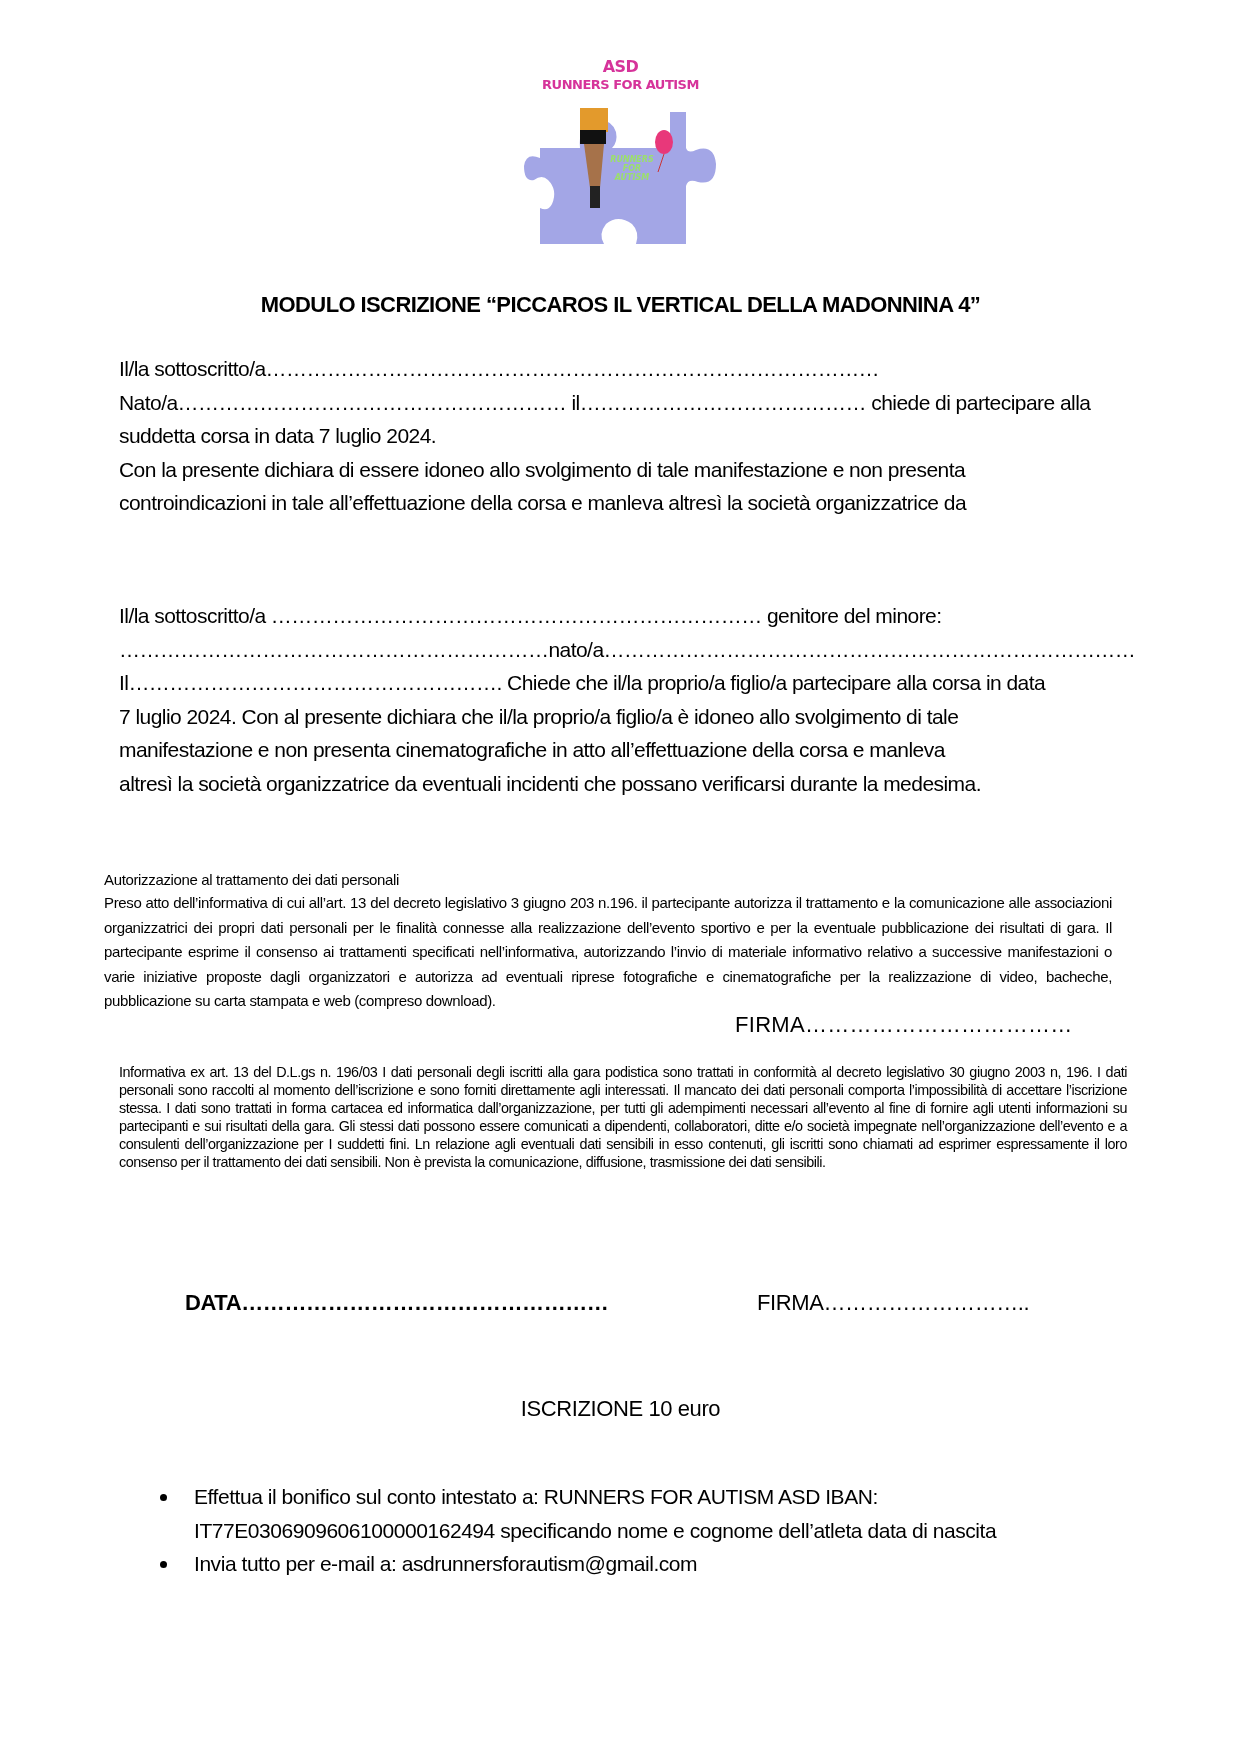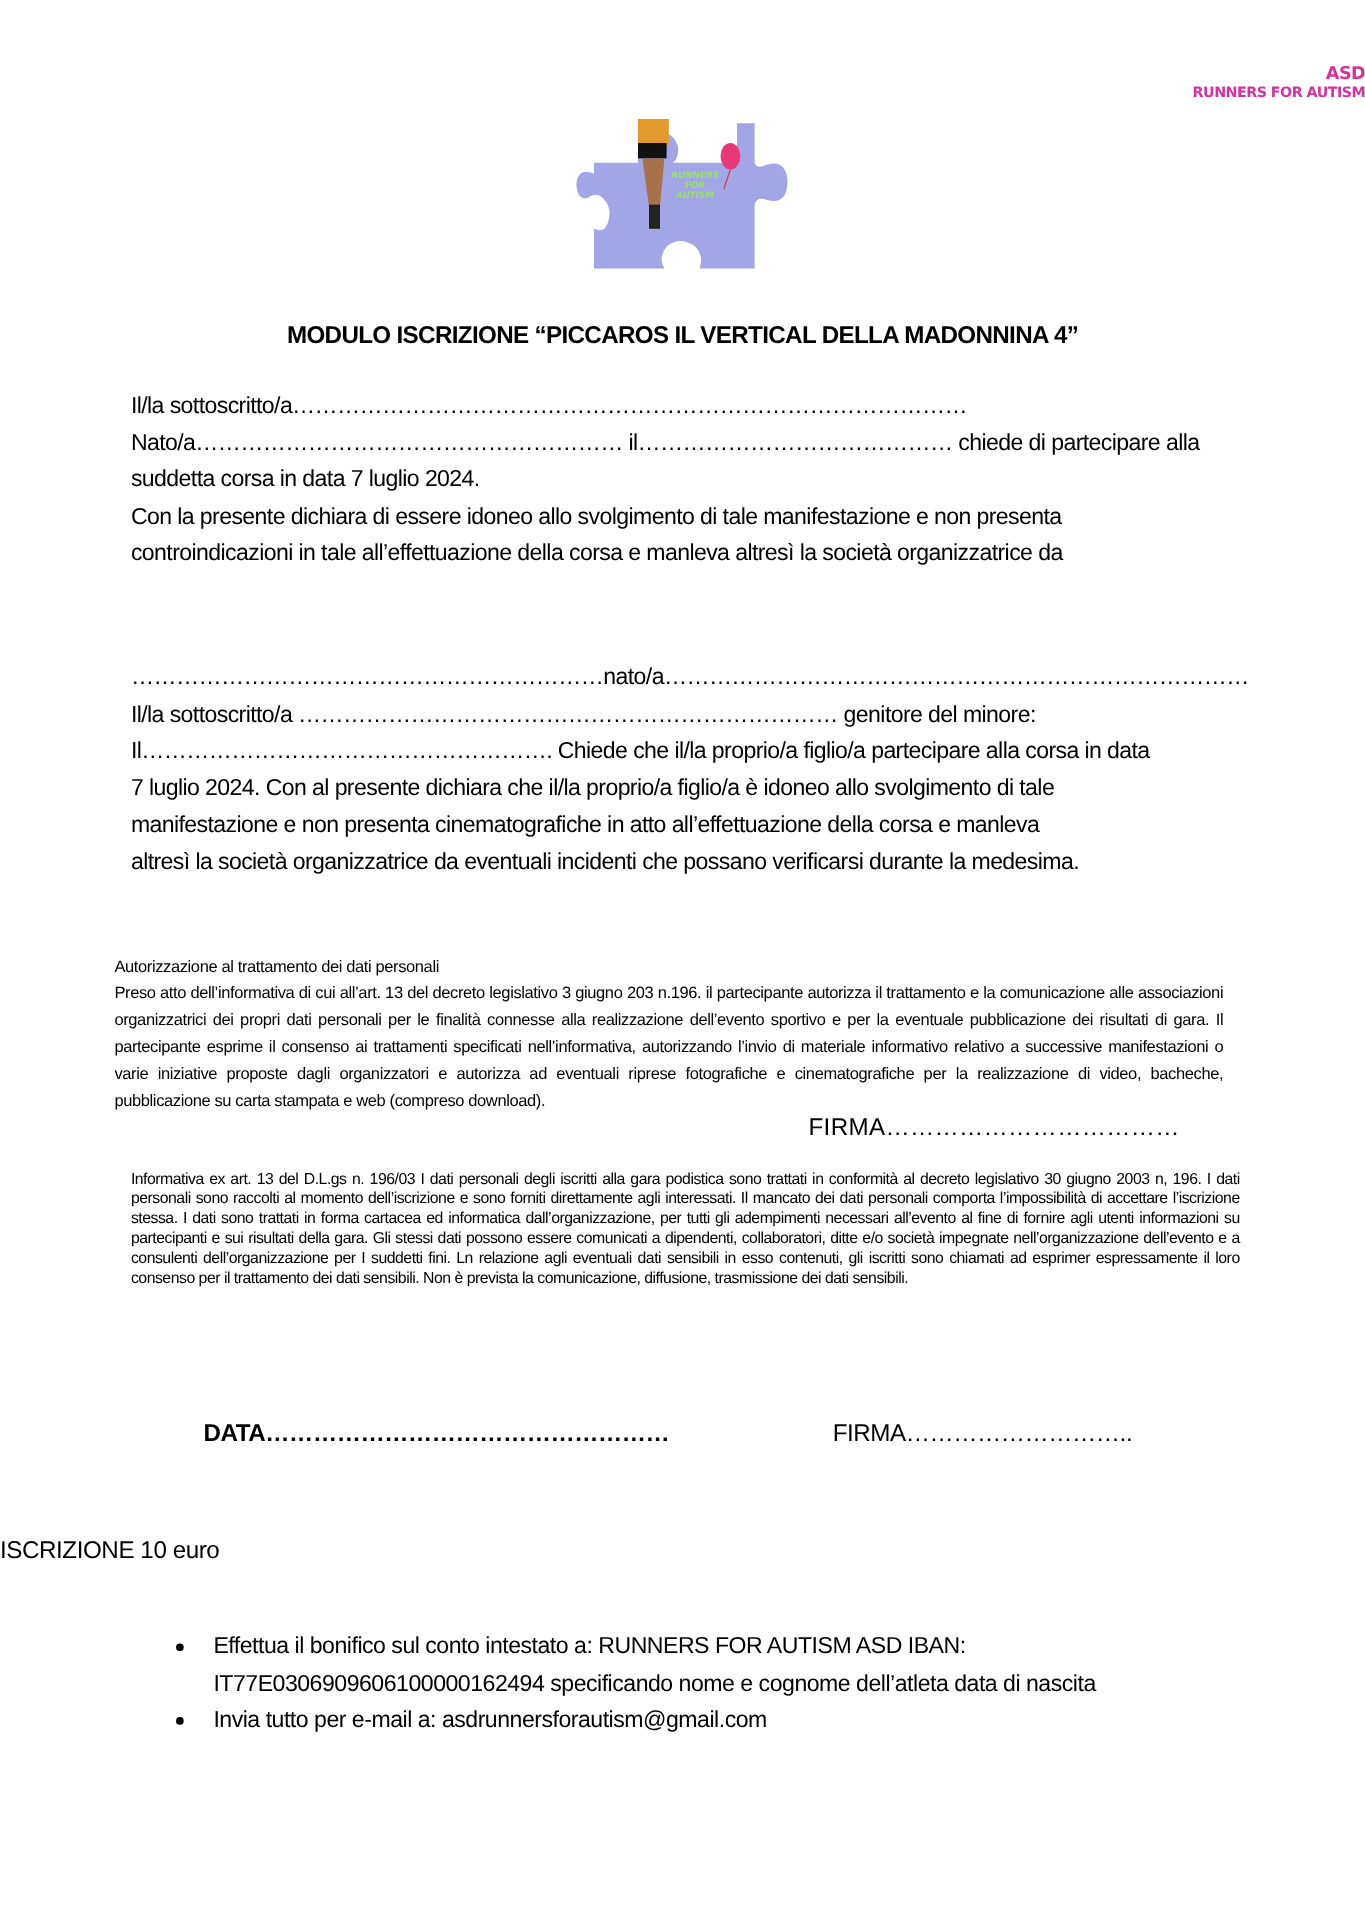--- a/index.html
+++ b/index.html
@@ -2,21 +2,21 @@
 <html><head>
 <meta charset="utf-8">
 <style>
   html, body { margin: 0; padding: 0; background: #ffffff; }
   body {
     width: 1241px; height: 1755px; position: relative; overflow: hidden;
     font-family: "Liberation Sans", sans-serif; color: #000;
   }
   
   .logo-title {
-    position: absolute; left: 0; width: 1241px; text-align: right;
+    position: absolute; left: 0; width: 1241px; text-align: center;
     font-family: "DejaVu Sans", sans-serif; font-weight: bold; color: #d6339a;
     letter-spacing: -0.5px;
   }
   .logo-asd { top: 57px; font-size: 16px; }
   .logo-name { top: 77px; font-size: 13px; }
   .puzzle { position: absolute; left: 520px; top: 108px; width: 200px; height: 140px; }
 
   .title {
     position: absolute; left: 0; width: 1241px; top: 292px; text-align: center;
     font-family: "Liberation Sans", sans-serif; font-weight: bold; font-size: 22px;
@@ -36,21 +36,21 @@
   .auth-head { top: 832px; font-size: 15px; }
   .auth-body { top: 855px; }
   .firma1 { position: absolute; left: 735px; top: 1012px; font-size: 22px; letter-spacing: 0.3px; }
   .info {
     position: absolute; left: 119px; width: 1008px; top: 1063px;
     font-size: 14.4px; line-height: 18px; text-align: justify; letter-spacing: -0.45px;
   }
   .sig-row { position: absolute; top: 1290px; font-size: 22px; letter-spacing: -0.4px; }
   .data-sig { left: 185px; font-weight: bold; }
   .firma2 { left: 757px; }
-  .fee { position: absolute; left: 0; width: 1241px; top: 1396px; font-size: 22px; letter-spacing: -0.4px; }
+  .fee { position: absolute; left: 0; width: 1241px; text-align: center; top: 1396px; font-size: 22px; letter-spacing: -0.4px; }
   .bullets { position: absolute; left: 150px; top: 1480px; width: 1000px; font-size: 21px; line-height: 33.5px; letter-spacing: -0.45px; }
   .bullet { position: relative; padding-left: 44px; }
   .bullet .dot { position: absolute; left: 10px; top: 14px; width: 7px; height: 7px; border-radius: 50%; background: #000; }
 </style>
 </head>
 <body>
 
 <div class="logo-title logo-asd">ASD</div>
 <div class="logo-title logo-name">RUNNERS FOR AUTISM</div>
 <svg class="puzzle" viewBox="0 0 200 140">
@@ -70,22 +70,22 @@
 
 <div class="para p1">
   <div class="line">Il/la sottoscritto/a………………………………………………………………………………</div>
   <div class="line">Nato/a………………………………………………… il…………………………………… chiede di partecipare alla</div>
   <div class="line">suddetta corsa in data 7 luglio 2024.</div>
   <div class="line">Con la presente dichiara di essere idoneo allo svolgimento di tale manifestazione e non presenta</div>
   <div class="line">controindicazioni in tale all’effettuazione della corsa e manleva altresì la società organizzatrice da</div>
 </div>
 
 <div class="para p2">
+  <div class="line">Il/la sottoscritto/a ……………………………………………………………… genitore del minore:</div>
   <div class="line">………………………………………………………nato/a……………………………………………………………………</div>
-  <div class="line">Il/la sottoscritto/a ……………………………………………………………… genitore del minore:</div>
   <div class="line">Il………………………………………………. Chiede che il/la proprio/a figlio/a partecipare alla corsa in data</div>
   <div class="line">7 luglio 2024. Con al presente dichiara che il/la proprio/a figlio/a è idoneo allo svolgimento di tale</div>
   <div class="line">manifestazione e non presenta cinematografiche in atto all’effettuazione della corsa e manleva</div>
   <div class="line">altresì la società organizzatrice da eventuali incidenti che possano verificarsi durante la medesima.</div>
 </div>
 
 <div class="small auth-head">Autorizzazione al trattamento dei dati personali</div>
 <div class="small auth-body">Preso atto dell’informativa di cui all’art. 13 del decreto legislativo 3 giugno 203 n.196. il partecipante autorizza il trattamento e la comunicazione alle associazioni organizzatrici dei propri dati personali per le finalità connesse alla realizzazione dell’evento sportivo e per la eventuale pubblicazione dei risultati di gara. Il partecipante esprime il consenso ai trattamenti specificati nell’informativa, autorizzando l’invio di materiale informativo relativo a successive manifestazioni o varie iniziative proposte dagli organizzatori e autorizza ad eventuali riprese fotografiche e cinematografiche per la realizzazione di video, bacheche, pubblicazione su carta stampata e web (compreso download).</div>
 <div class="firma1">FIRMA………………………………</div>
 

